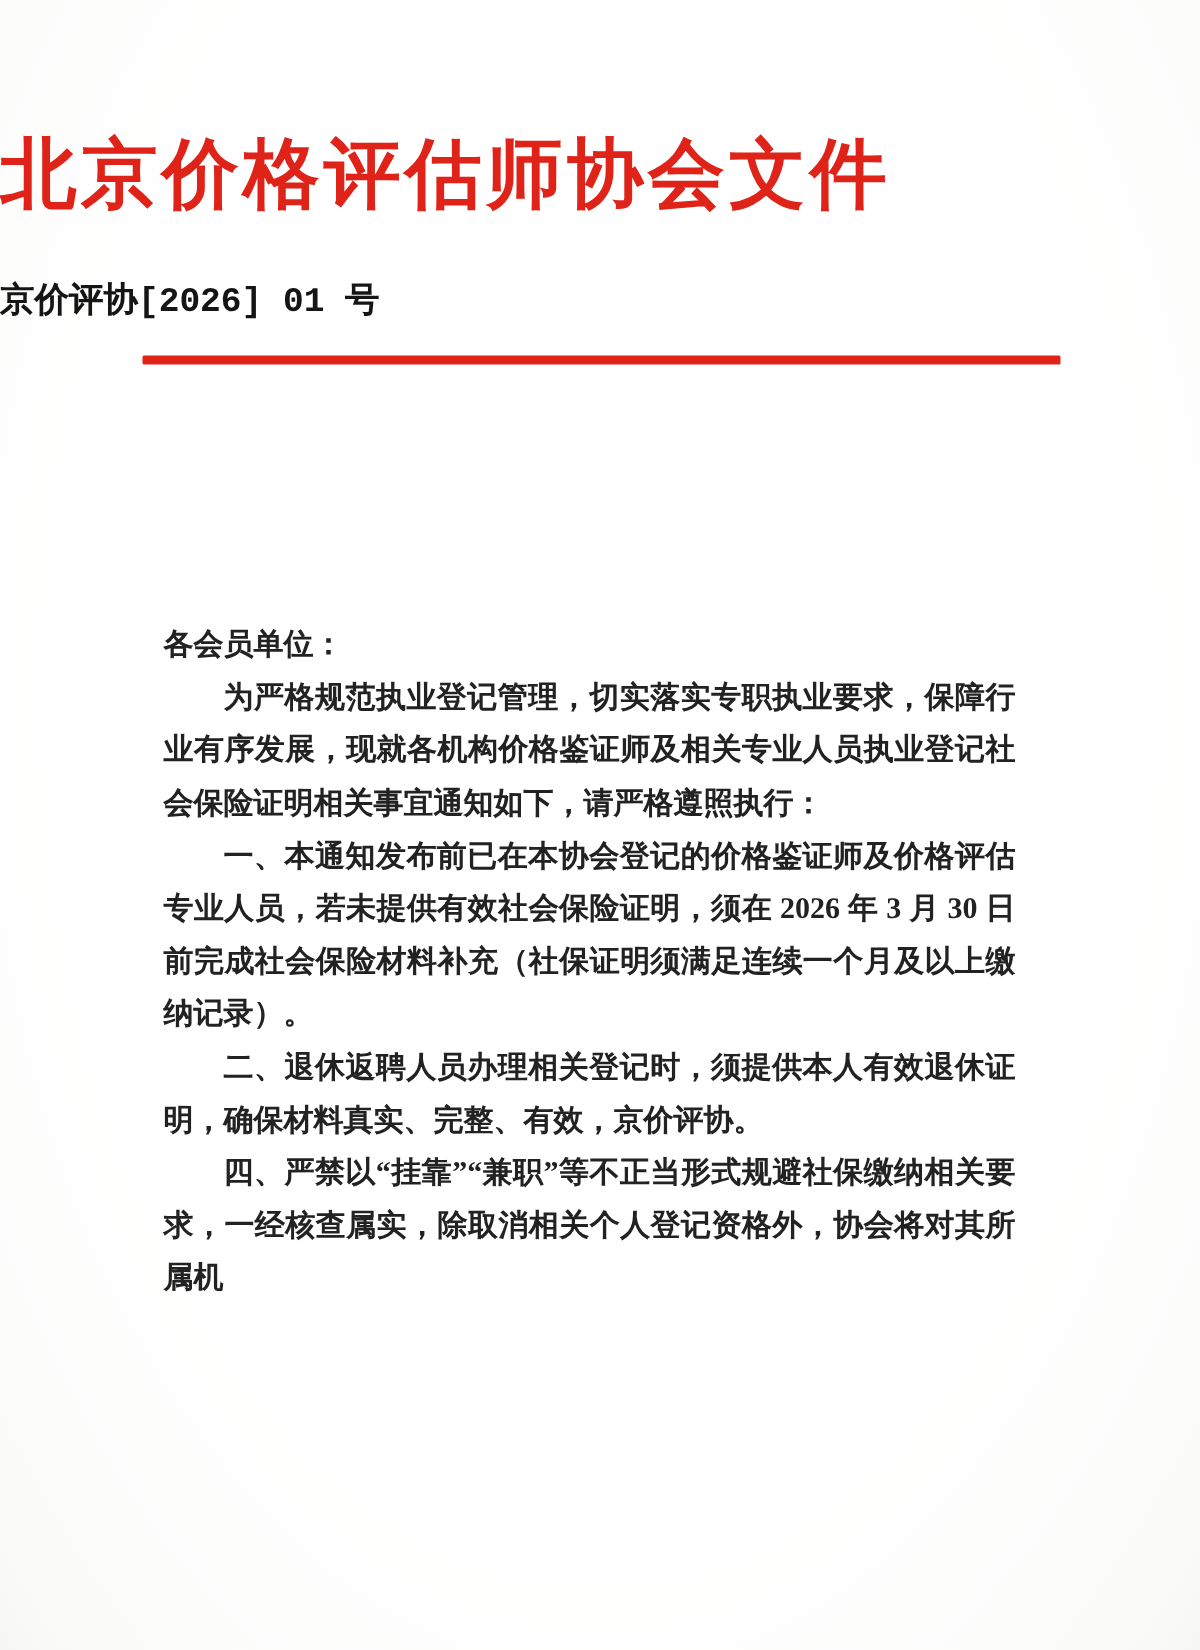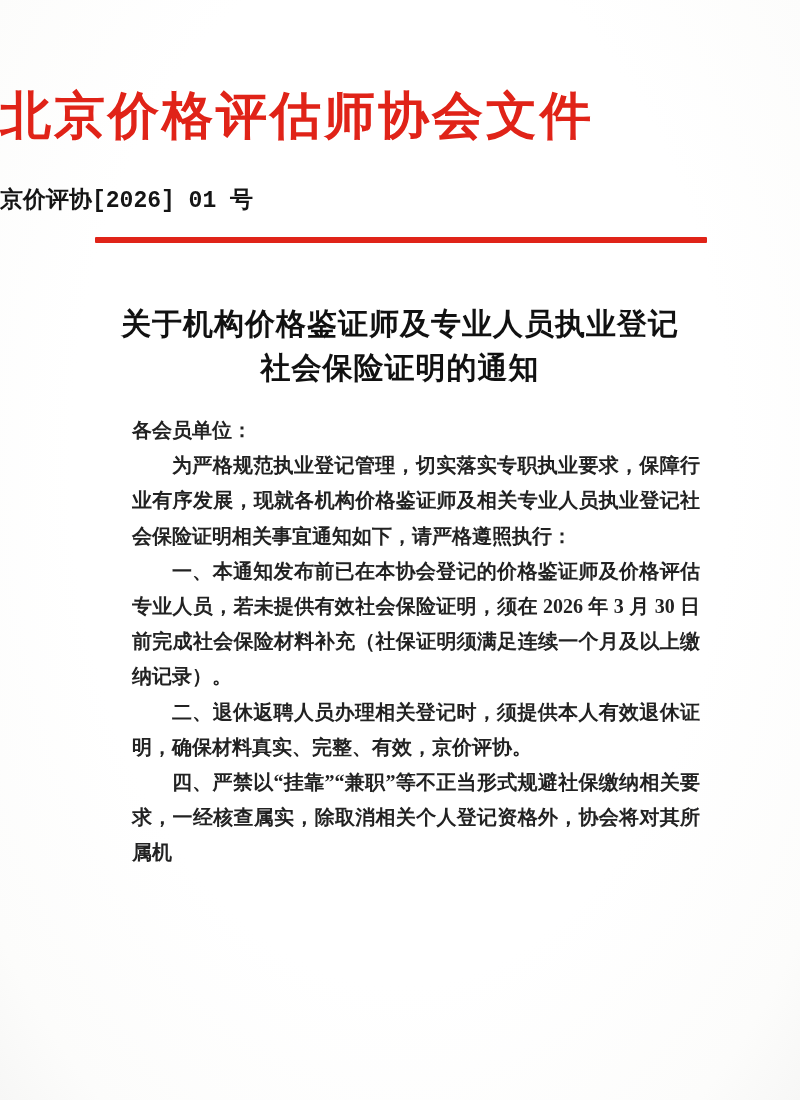--- a/index.html
+++ b/index.html
@@ -58,21 +58,21 @@
     font-family: "Liberation Serif", serif;
     font-size: 30px;
     font-weight: 700;
     line-height: 44px;
     letter-spacing: 1px;
     color: #111;
   }
   .body-text {
     position: absolute;
     top: 413px;
-    left: 132px;
+    left: 109px;
     width: 568px;
     font-family: "Liberation Serif", serif;
     font-size: 20px;
     font-weight: 600;
     line-height: 35.2px;
     text-align: justify;
     color: #222;
   }
   .body-text p {
     margin: 0;
@@ -87,24 +87,20 @@
 <body>
 
 <div class="page">
 
   <div class="header-title">北京价格评估师协会文件</div>
 
   <div class="doc-number">京价评协[2026] 01 号</div>
 
   <div class="red-rule"></div>
 
-  <div class="doc-title">
-    <div>关于机构价格鉴证师及专业人员执业登记</div>
-    <div>社会保险证明的通知</div>
-  </div>
 
   <div class="body-text">
     <p class="salutation">各会员单位：</p>
     <div>
         <p>为严格规范执业登记管理，切实落实专职执业要求，保障行业有序发展，现就各机构价格鉴证师及相关专业人员执业登记社会保险证明相关事宜通知如下，请严格遵照执行：</p>
         <p>一、本通知发布前已在本协会登记的价格鉴证师及价格评估专业人员，若未提供有效社会保险证明，须在 2026 年 3 月 30 日前完成社会保险材料补充（社保证明须满足连续一个月及以上缴纳记录）。</p>
         <p>二、退休返聘人员办理相关登记时，须提供本人有效退休证明，确保材料真实、完整、有效，京价评协。</p>
         <p>四、严禁以“挂靠”“兼职”等不正当形式规避社保缴纳相关要求，一经核查属实，除取消相关个人登记资格外，协会将对其所属机</p>
       </div>
   </div>

